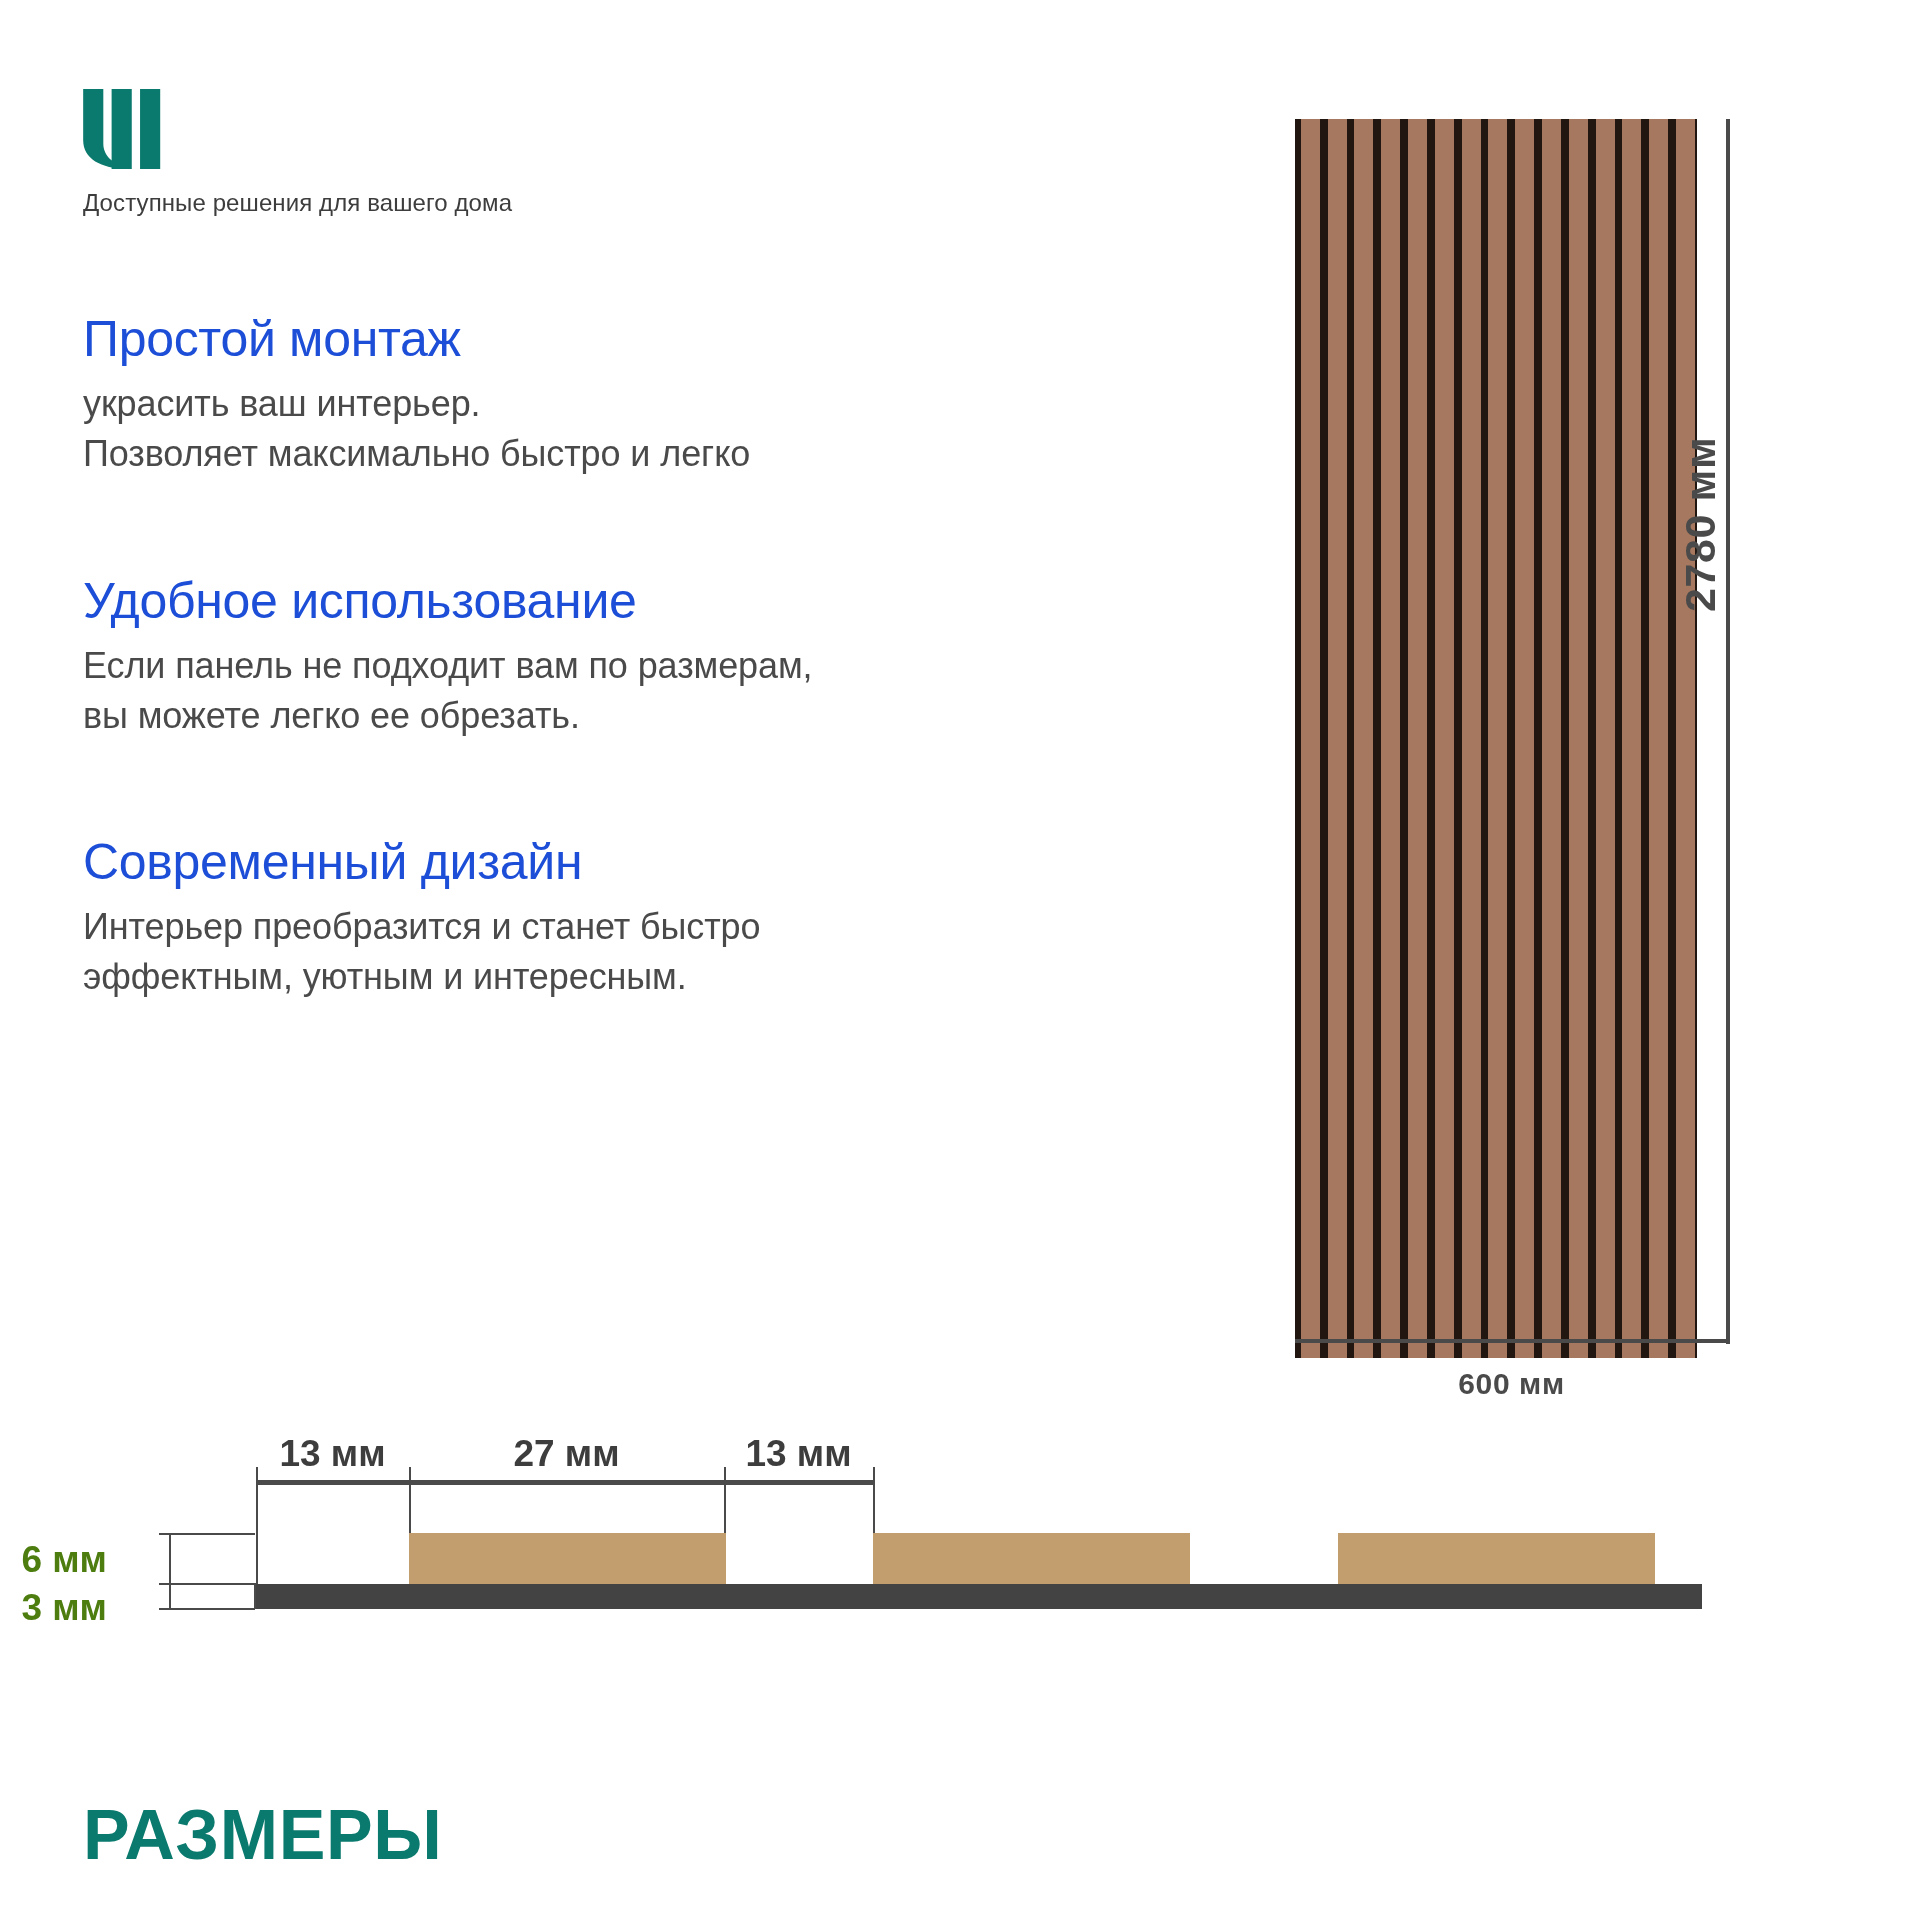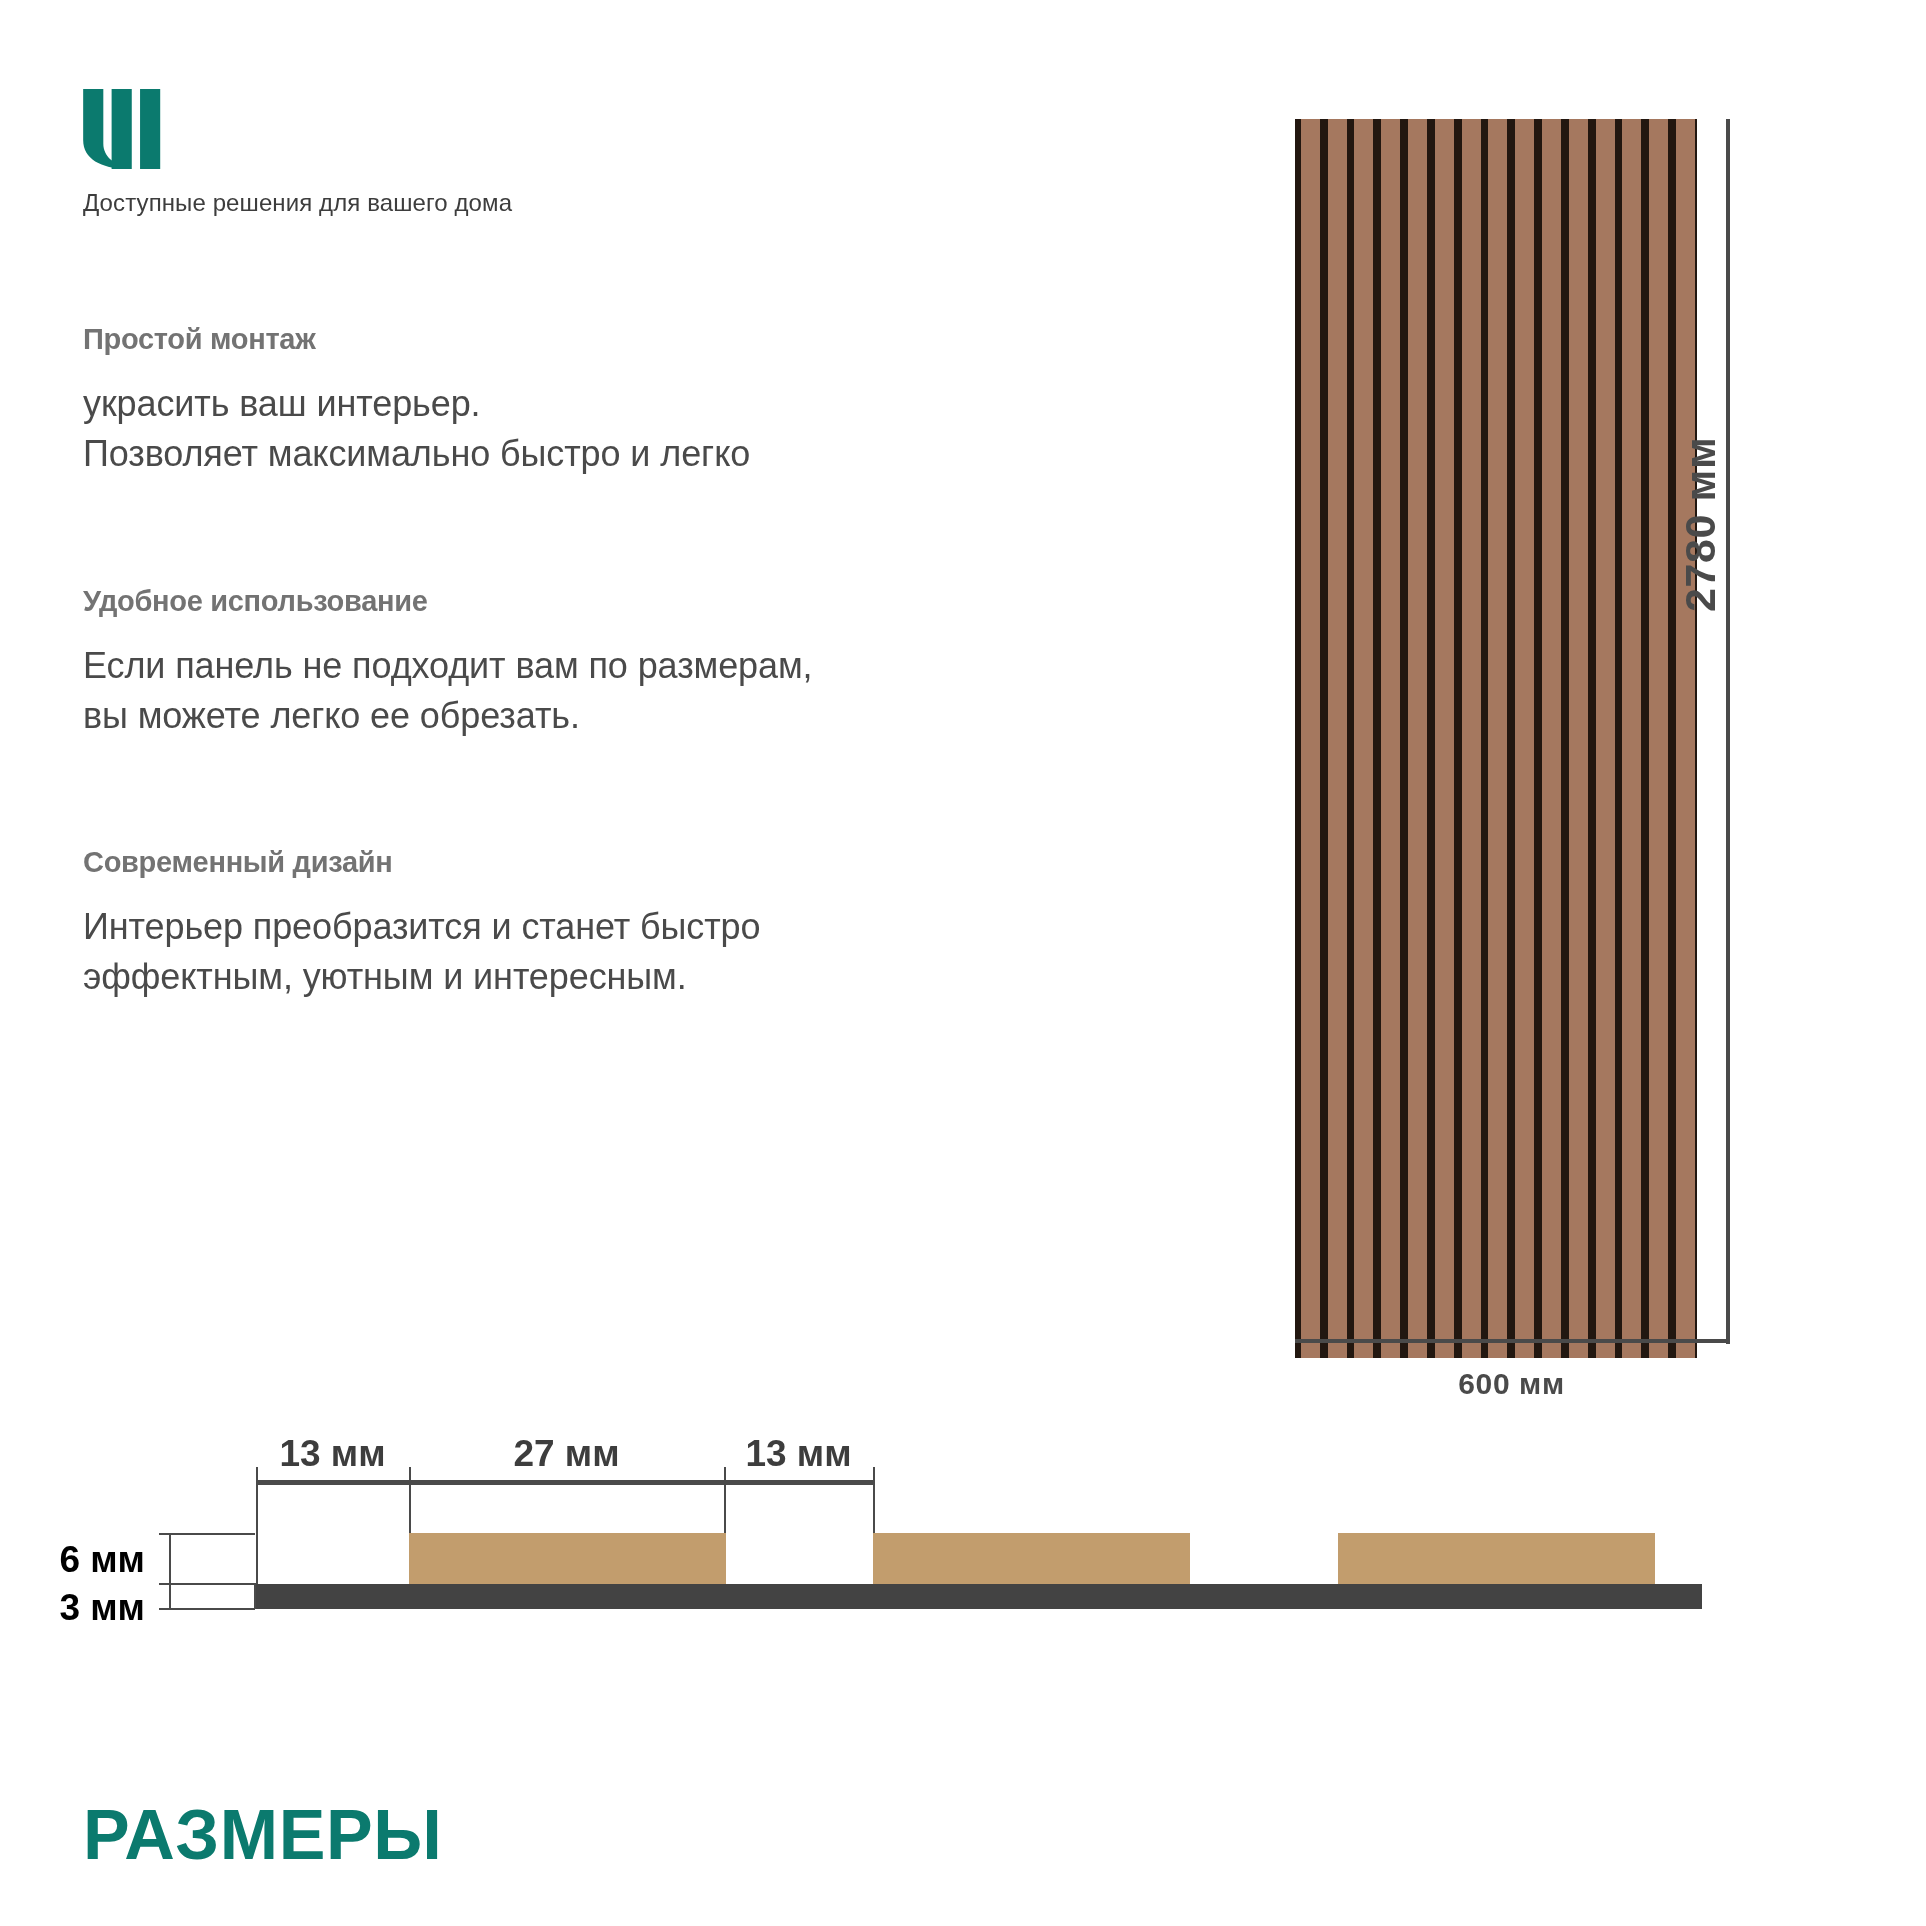--- a/index.html
+++ b/index.html
@@ -20,22 +20,22 @@
   }
   #logo-tag{
     position:absolute;left:0;top:100px;
     font-size:24px;color:#3d3d3d;font-weight:400;letter-spacing:0.1px;
     white-space:nowrap;
   }
 
   
   .feat{position:absolute;left:83px;}
   .feat h2{
-    margin:0 0 15.5px 0;font-size:29px;line-height:48px;font-weight:700;
-    color:#737373;letter-spacing:-0.3px;white-space:nowrap;
+    margin:0 0 15.5px 0;font-size:50px;line-height:48px;font-weight:400;
+    color:#1d4ed8;letter-spacing:-0.3px;white-space:nowrap;
   }
   .feat p{
     margin:0;font-size:36px;line-height:50px;font-weight:400;color:#4a4a4a;
     letter-spacing:-0.1px;
   }
   #feat1{top:315px;}
   #feat2{top:577px;}
   #feat3{top:838px;}
 
   
@@ -75,22 +75,22 @@
   }
 
   
   .xslat{position:absolute;background:#c29d6d;}
   #xbase{position:absolute;left:256px;top:169px;width:1446px;height:25px;background:#434343;}
 
   
   .vbar{position:absolute;width:2.4px;background:#4a4a4a;}
   .hbar{position:absolute;height:2.4px;background:#4a4a4a;}
   .vlbl{
-    position:absolute;font-size:37px;font-weight:700;color:#000000;
-    white-space:nowrap;letter-spacing:0px;margin-left:38px;
+    position:absolute;font-size:37px;font-weight:700;color:#4d7c0f;
+    white-space:nowrap;letter-spacing:0px;
   }
 
   
   #footer-title{
     left:83px;top:1795px;font-size:70px;font-weight:700;
     color:#0b7a6e;letter-spacing:0.6px;
   }
 </style>
 </head>
 <body>

